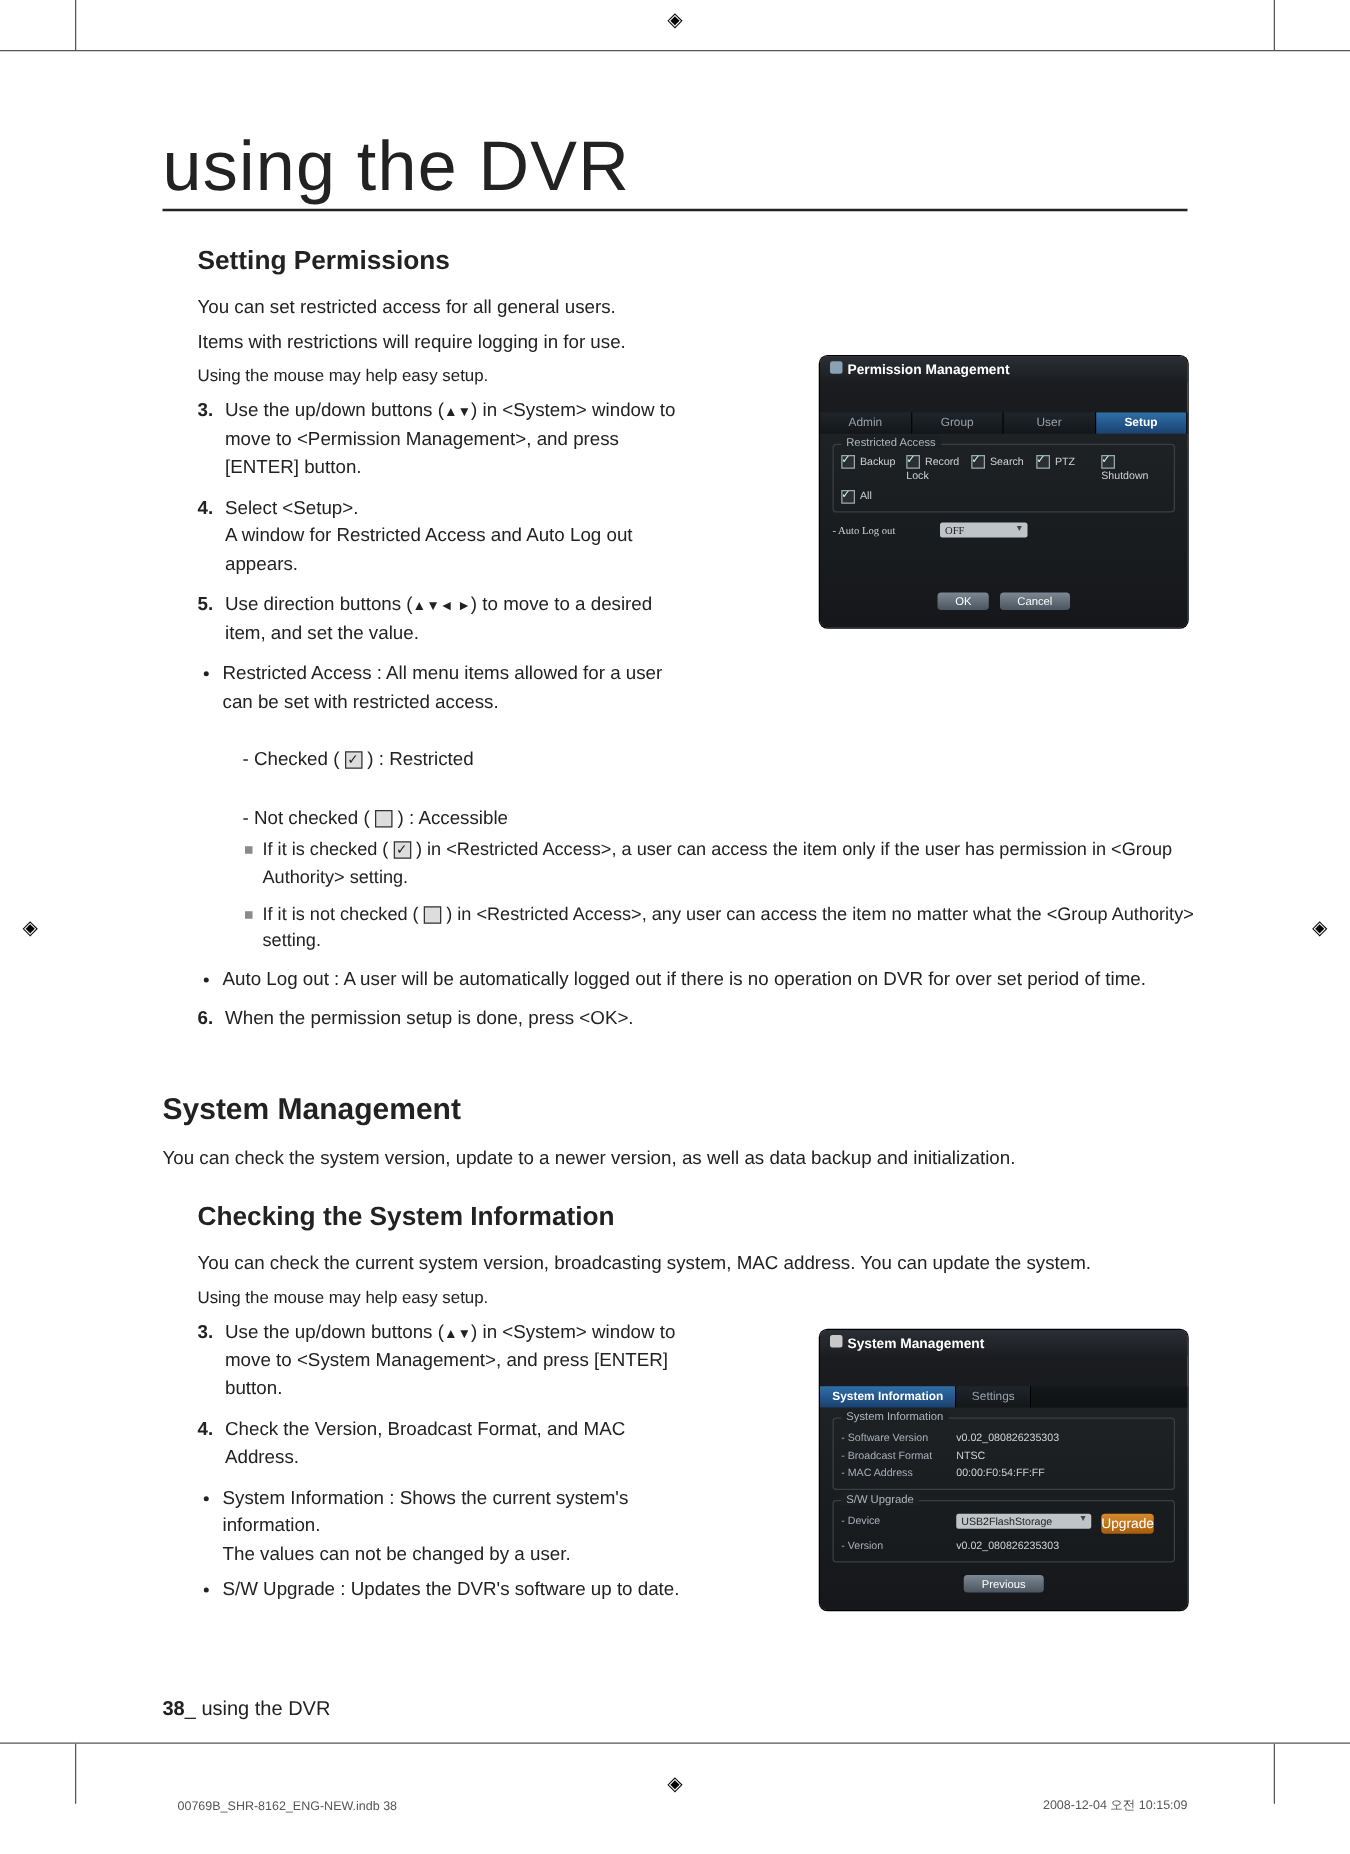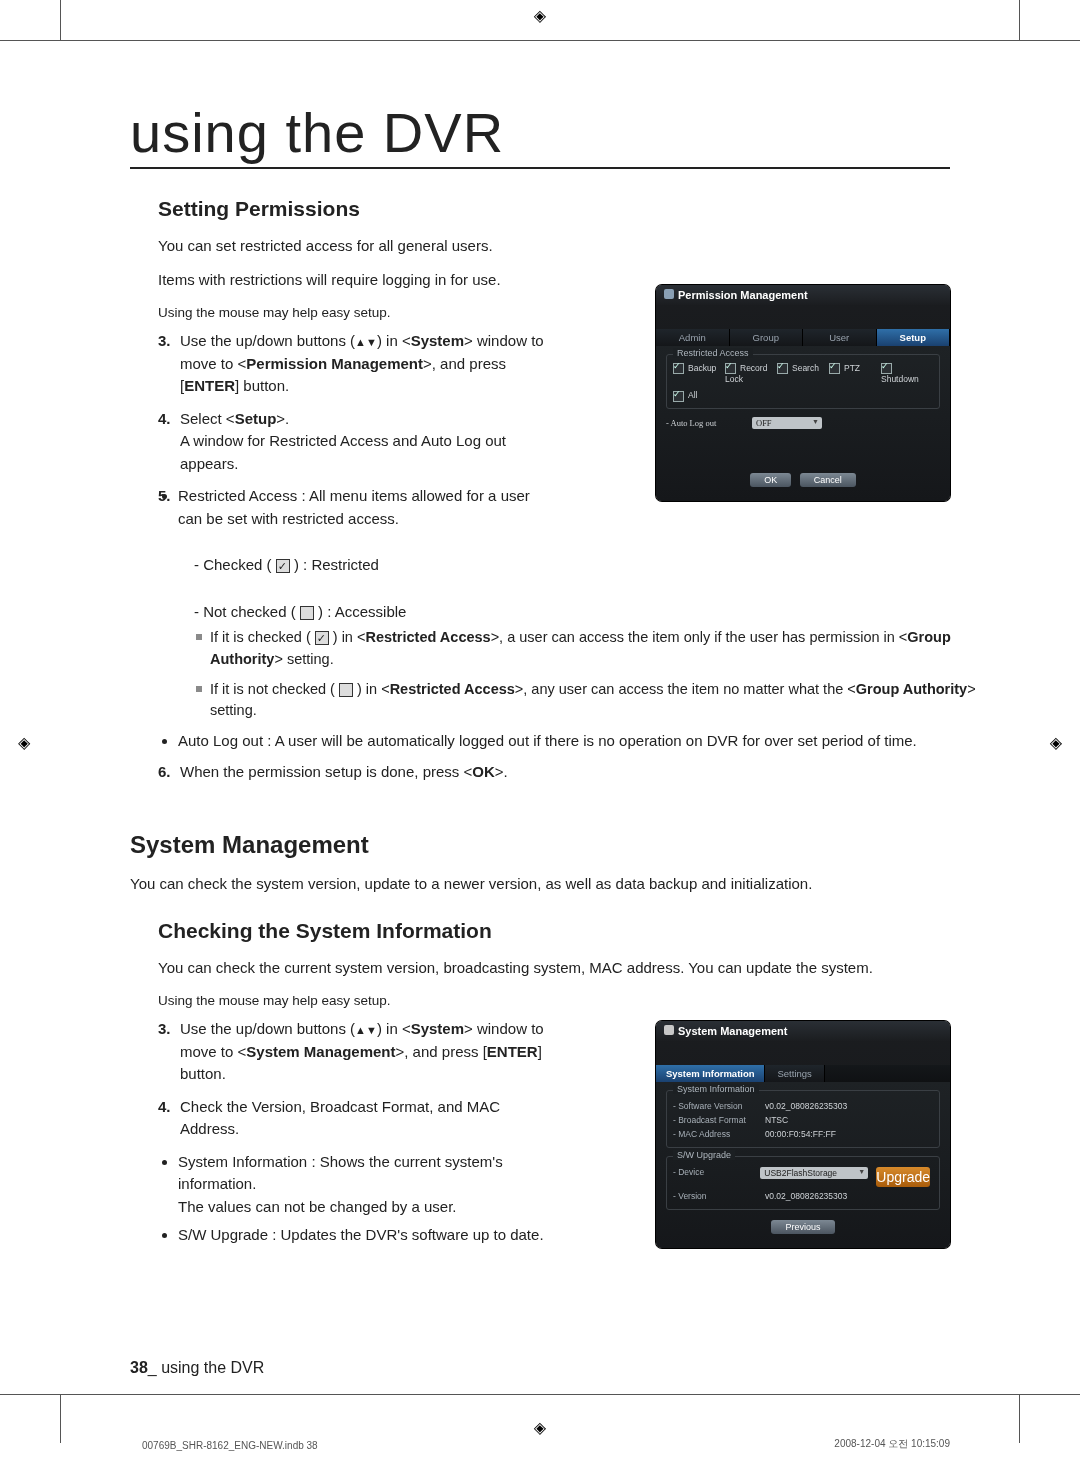--- a/index.html
+++ b/index.html
@@ -38,39 +38,39 @@
     letter-spacing: 1px;
     color: #222;
     border-bottom: 2px solid #222;
     padding-bottom: 2px;
     font-family: "Helvetica Neue", Arial, sans-serif;
   }
   .section { margin-top: 28px; position: relative; }
   .indent { padding-left: 28px; }
   h3 { font-size: 21px; margin: 0 0 14px 0; font-weight: bold; }
   h2.section-head { font-size: 24px; margin: 48px 0 14px 0; font-weight: bold; }
-  p { margin: 12px 0 6px 0; font-size: 15px; line-height: 1.45; }
+  p { margin: 0 0 6px 0; font-size: 15px; line-height: 1.45; }
   p.small { font-size: 13.5px; }
   .text-col { width: 370px; }
   .full { width: 800px; }
   ol.steps { list-style: none; padding: 0; margin: 8px 0 0 0; }
   ol.steps > li { font-size: 15px; line-height: 1.5; margin-bottom: 10px; padding-left: 22px; position: relative; }
   ol.steps > li .num { position: absolute; left: 0; font-weight: bold; }
   ul.bul { list-style: disc; padding-left: 20px; margin: 6px 0; }
   ul.bul > li { font-size: 15px; line-height: 1.5; margin-bottom: 6px; }
   ul.dash { list-style: none; padding-left: 16px; margin: 4px 0; }
   ul.dash > li { font-size: 15px; line-height: 1.5; margin-bottom: 4px; margin-top: 24px; }
   ul.dash > li::before { content: "- "; }
   ul.sq { list-style: none; padding-left: 16px; margin: 4px 0; }
   ul.sq > li { font-size: 14.5px; line-height: 1.5; margin-bottom: 8px; position: relative; padding-left: 14px;}
   ul.sq > li::before { content: ""; width:6px; height:6px; background:#8a8a8a; position:absolute; left:0; top:7px; }
   .tri { font-size: 11px; }
   .chk { display:inline-block; width:12px; height:12px; border:1px solid #333; background:#ddd; vertical-align:middle; position:relative;}
   .chk.on::after{content:"✓"; font-size:11px; position:absolute; top:-2px; left:1px;}
-  b { font-weight: bold; }
+  b { font-weight: normal; }
 
   
   .dvr-panel {
     position: absolute;
     right: 0;
     width: 294px;
     background: linear-gradient(#1b1d20,#131416);
     border-radius: 6px;
     color: #cfd3d7;
     font-size: 9.5px;
@@ -86,21 +86,21 @@
   .fieldset { border:1px solid #3a3f44; border-radius:3px; padding: 8px 6px 6px 6px; margin-bottom:8px; position:relative;}
   .fieldset .legend { position:absolute; top:-7px; left:6px; background:#1c2023; padding:0 4px; font-size:9px; color:#aeb6be;}
   .cbx { display:inline-block; width:9px; height:9px; border:1px solid #9aa; background:#2b2f33; margin-right:4px; position:relative; vertical-align:middle;}
   .cbx.on::after{content:"✓"; font-size:9px; color:#cfe; position:absolute; top:-3px; left:-1px;}
   .grid-ra { display:grid; grid-template-columns: repeat(5,1fr); row-gap:6px; font-size:8.5px;}
   .row2 { display:flex; align-items:center; gap:6px; font-size:8.5px; margin-top:4px;font-family:Liberation Serif, serif;}
   .dropdown { background:#bfc4c8; color:#222; padding:1px 14px 1px 4px; font-size:8.5px; border-radius:2px; position:relative; display:inline-block; min-width:52px;}
   .dropdown::after{content:"▼"; font-size:7px; position:absolute; right:3px; top:1px; color:#444;}
   .btnbar { text-align:center; margin-top:10px;}
   .btn { display:inline-block; padding:2px 14px; font-size:9px; border-radius:3px; background: linear-gradient(#7c8893,#4b5560); color:#fff; margin:0 3px; cursor:pointer;}
-  .btn.orange { background: linear-gradient(#d78a2b,#a85c0b); padding:2px 0; font-size:14px;}
+  .btn.orange { background: linear-gradient(#d78a2b,#a85c0b); padding:2px 0; font-size:11px;}
 
   .sysinfo-row { display:flex; padding:2px 0; font-size:8.5px;}
   .sysinfo-row .label { width: 92px; color:#a8b0b8;}
 
   .footer { position:absolute; left:130px; bottom:106px; font-size:16px;}
   .footer b { font-weight:bold;}
   .meta { position:absolute; bottom:32px; font-size:10px; color:#555;margin-left:12px;}
   .meta.left { left:130px;}
   .meta.right { right:130px;}
 </style>
@@ -160,20 +160,21 @@
     </div>
 
     <ol class="steps">
       <li class="text-col"><span class="num">3.</span>
         <span>Use the up/down buttons (<span class="tri">▲▼</span>) in &lt;<b>System</b>&gt; window to move to &lt;<b>Permission Management</b>&gt;, and press [<b>ENTER</b>] button.</span>
       </li>
       <li class="text-col"><span class="num">4.</span>
         <span><span>Select &lt;</span><b>Setup</b><span>&gt;.</span><br><span>A window for Restricted Access and Auto Log out appears.</span></span>
       </li>
       <li class="text-col"><span class="num">5.</span>
+        <span>Use direction buttons (<span class="tri">▲▼◄ ►</span>) to move to a desired item, and set the value.</span>
       </li>
     </ol>
 
     <ul class="bul">
       <li class="text-col">Restricted Access : All menu items allowed for a user can be set with restricted access.</li>
     </ul>
     <ul class="dash" style="padding-left:36px;">
       <li><span>Checked ( </span><span class="chk on"></span><span> ) : Restricted</span></li>
       <li><span>Not checked ( </span><span class="chk"></span><span> ) : Accessible</span></li>
     </ul>

